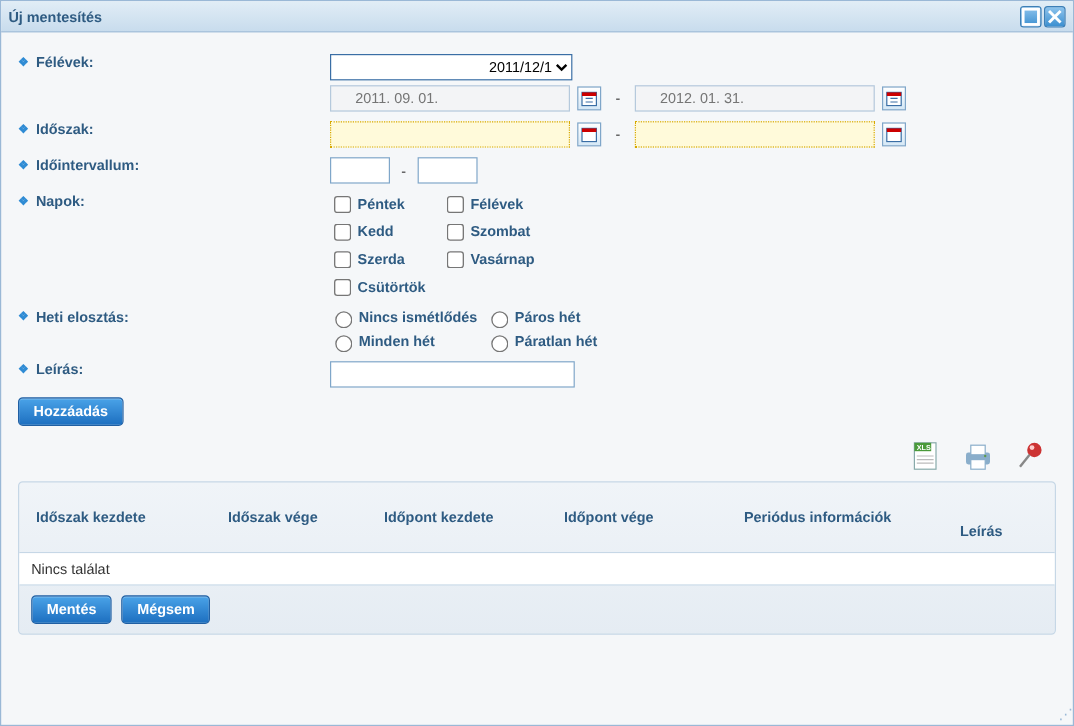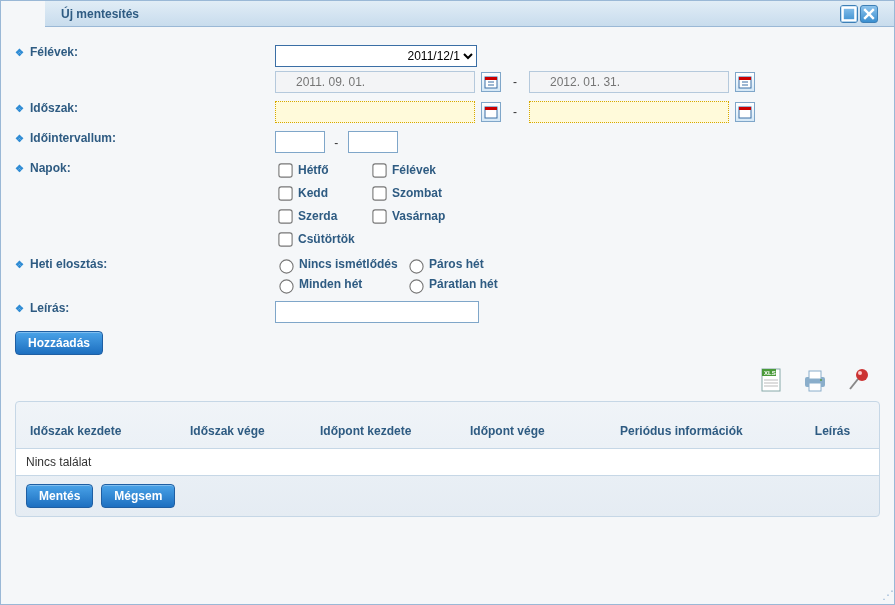--- a/index.html
+++ b/index.html
@@ -18,24 +18,23 @@
     display: flex;
     flex-direction: column;
     position: relative;
   }
   .titlebar {
     background: linear-gradient(#e1edf6, #c8dced);
     border-bottom: 1px solid #9ab8d6;
     height: 26px;
     display: flex;
     align-items: center;
-    padding: 0 16px;
+    padding: 0 6px;
     color: #2e5b82;
     font-weight: bold;
-    margin-left: 44px;
   }
   .titlebar .title { flex: 1; }
   .titlebar .wbtn {
     width: 18px; height: 18px;
     border: 1px solid #3d7fb6;
     border-radius: 3px;
     background: linear-gradient(#8ec4ed,#3b8fd0);
     margin-left: 2px;
     color: #fff;
     display: flex;
@@ -171,21 +170,21 @@
     font-weight: bold;
     font-size: 12px;
     border-bottom: 1px solid #c6d7e6;
   }
   .table-head > div { padding: 0 4px; }
   .col-1 { width: 160px; }
   .col-2 { width: 130px; }
   .col-3 { width: 150px; }
   .col-4 { width: 150px; }
   .col-5 { width: 180px; }
-  .col-6 { flex: 1; text-align: center; padding-right: 20px; }
+  .col-6 { flex: 1; text-align: left; padding-right: 20px; margin-top: 12px; }
   .table-body {
     background: #fff;
     padding: 6px 10px;
     color: #333;
     border-bottom: 1px solid #c6d7e6;
   }
   .table-footer {
     padding: 8px 10px;
     color: #2e5b82;
     font-size: 12px;
@@ -302,21 +301,21 @@
     </div>
 
     
     <div class="form-row">
       <div class="label">
         <span class="bullet">❖</span>
         <span>Napok:</span>
       </div>
       <div class="controls">
         <div class="day-grid">
-          <span class="day-item"><input type="checkbox" style=""><label>Hétfő</label></span>
+          <span class="day-item"><input type="checkbox" style=""><label>Péntek</label></span>
           <span class="day-item"><input type="checkbox" style=""><label>Félévek</label></span>
           <span class="day-item"><input type="checkbox" style=""><label>Kedd</label></span>
           <span class="day-item"><input type="checkbox" style=""><label>Szombat</label></span>
           <span class="day-item"><input type="checkbox" style=""><label>Szerda</label></span>
           <span class="day-item"><input type="checkbox" style=""><label>Vasárnap</label></span>
           <span class="day-item"><input type="checkbox" style=""><label>Csütörtök</label></span>
         </div>
       </div>
     </div>
 

